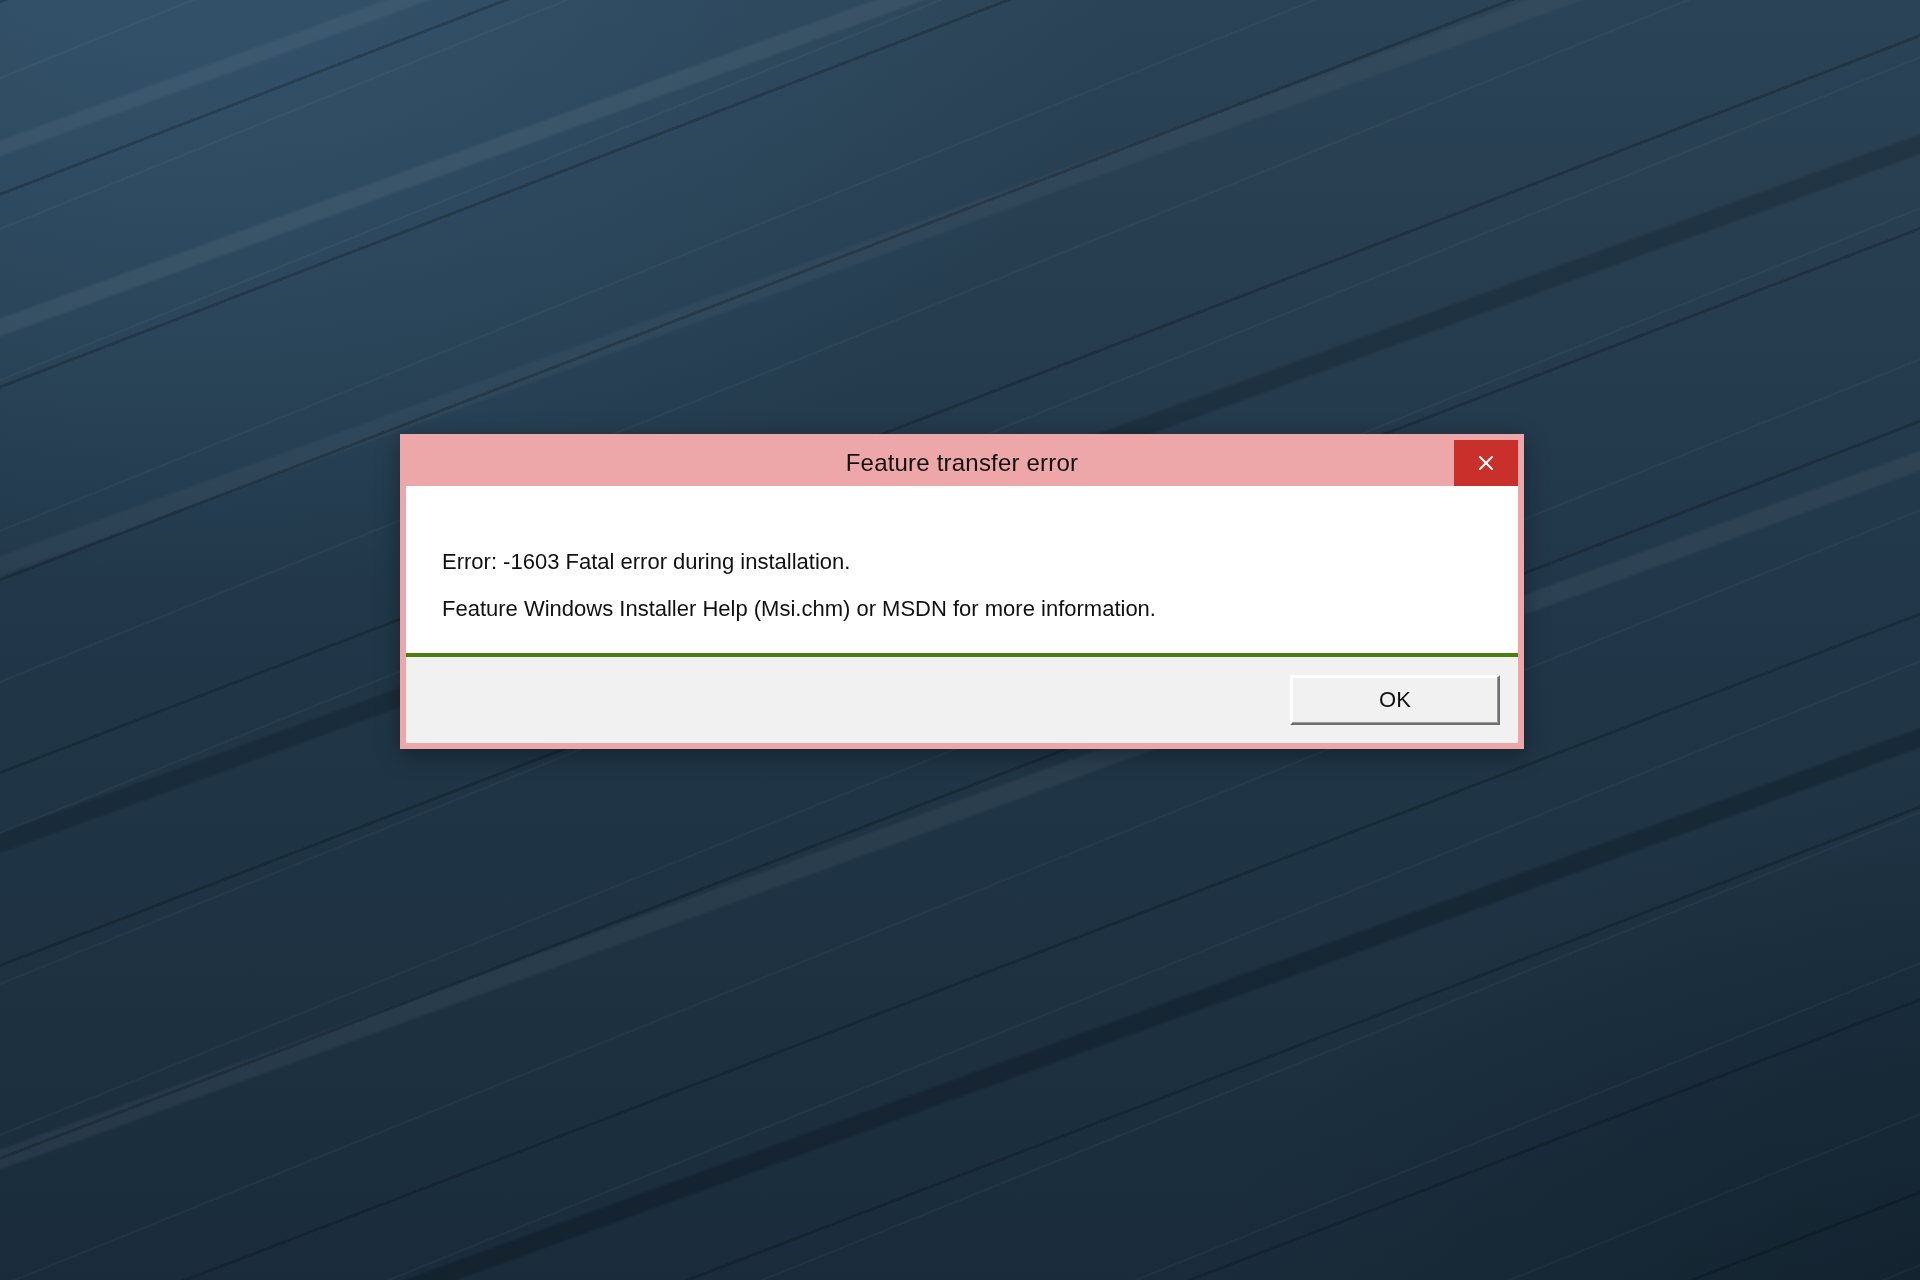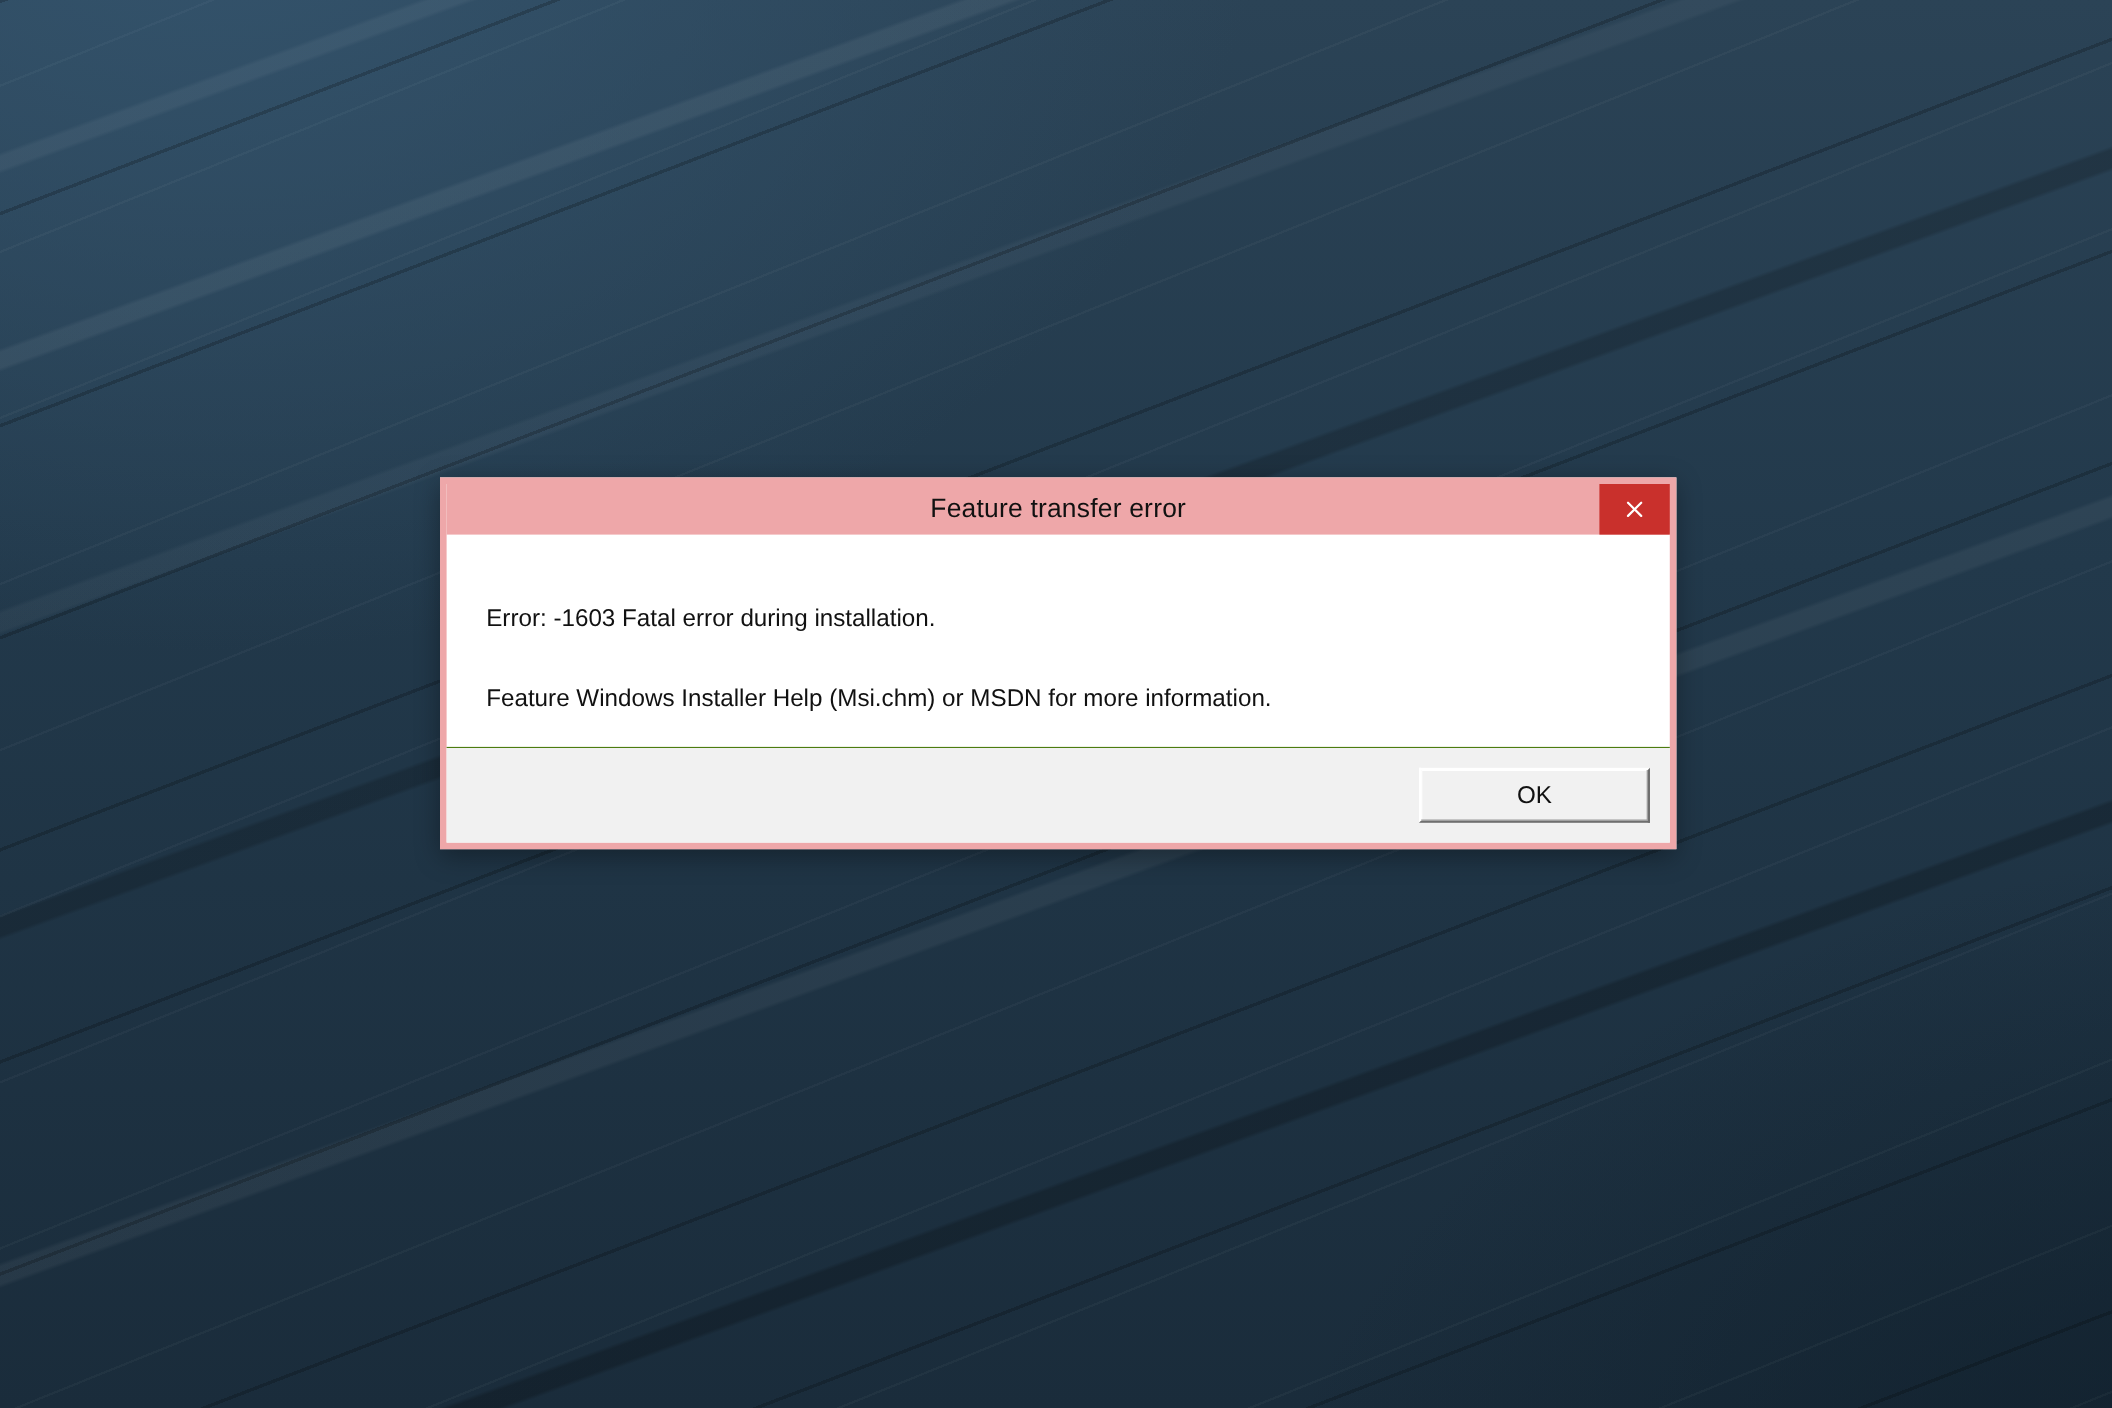--- a/index.html
+++ b/index.html
@@ -106,25 +106,25 @@
     }
     .close-btn svg { width: 16px; height: 16px; display:block; }
     .close-btn svg line { stroke: #fff; stroke-width: 2; stroke-linecap: round; }
 
     .content {
       padding: 62px 36px 30px 36px;
       color: #111;
       font-size: 22px;
       line-height: 1.3;
     }
-    .content .line1 { margin-bottom: 44px; }
+    .content .line1 { margin-bottom: 18px; }
 
     .button-row {
       background: #f1f1f1;
-      border-top: 1px solid #4d7c0f;
+      border-top: 4px solid #4d7c0f;
       display: flex; justify-content: flex-end; align-items: center;
       padding: 18px 18px;
     }
     .ok-btn {
       min-width: 210px;
       padding: 10px 16px;
       text-align: center;
       font-size: 22px;
       color: #111;
       background: #f1f1f1;

